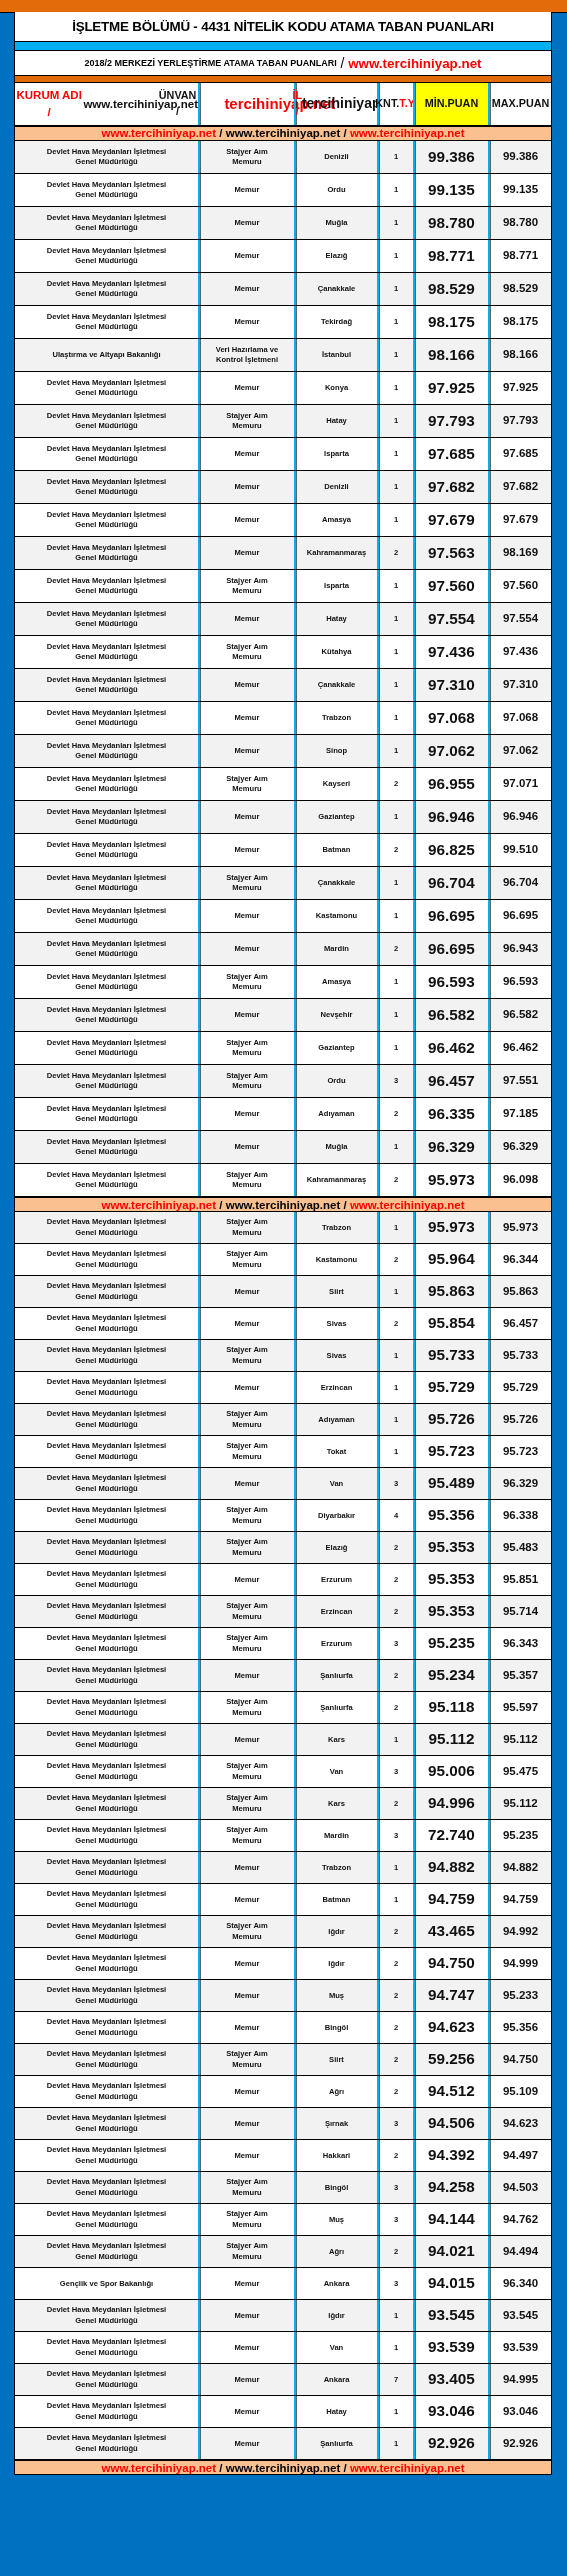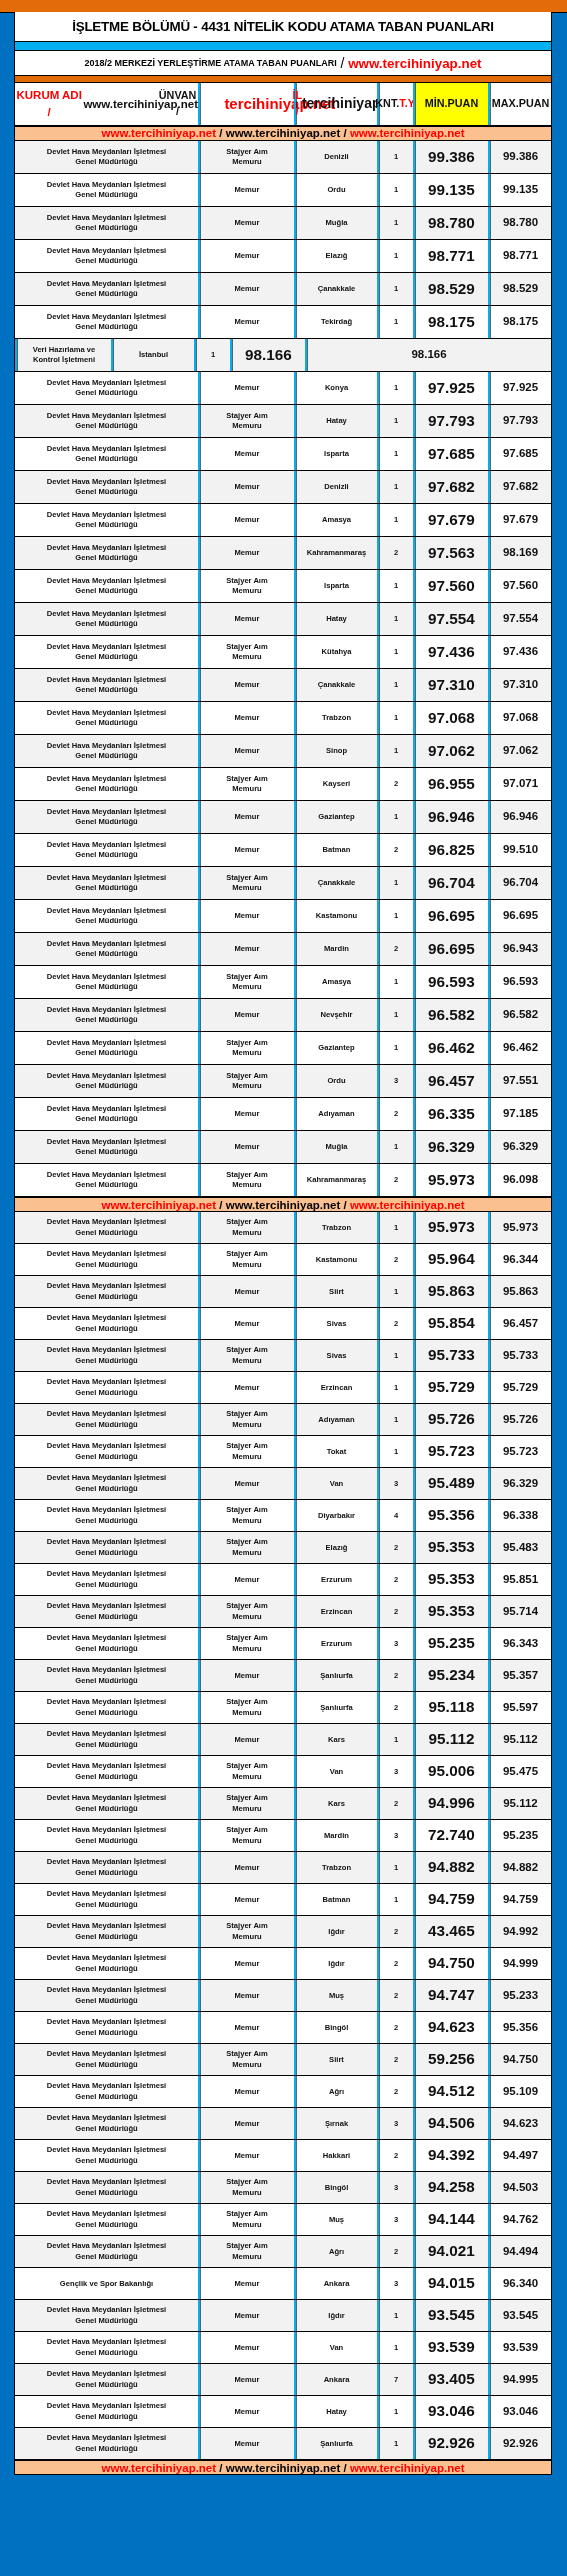--- a/index.html
+++ b/index.html
@@ -237,20 +237,23 @@
           <span>1</span>
         </div>
     <div class="cell c5">
           <span>98.175</span>
         </div>
     <div class="cell c6">
           <span>98.175</span>
         </div>
   </div>
       <div class="row data-row">
+    <div class="cell c1" style="flex-direction:column;">
+          <span>Ulaştırma ve Altyapı Bakanlığı</span>
+        </div>
     <div class="cell c2" style="flex-direction:column;">
           <span>Veri Hazırlama ve</span>
           <span>Kontrol İşletmeni</span>
         </div>
     <div class="cell c3">
           <span>İstanbul</span>
         </div>
     <div class="cell c4">
           <span>1</span>
         </div>

